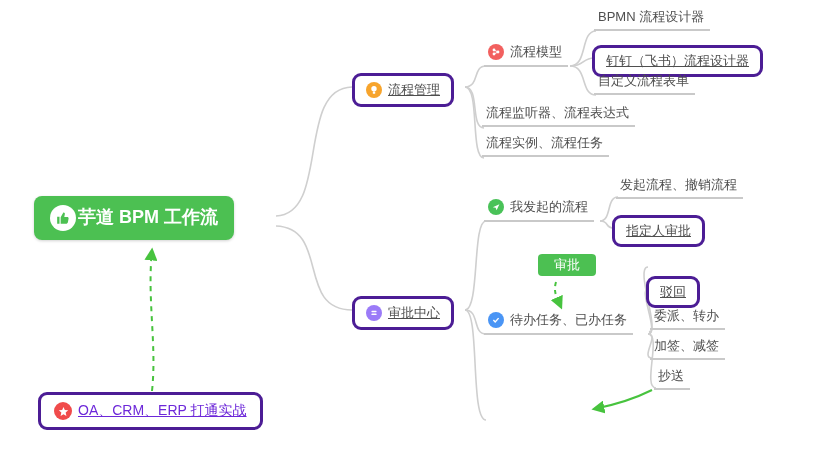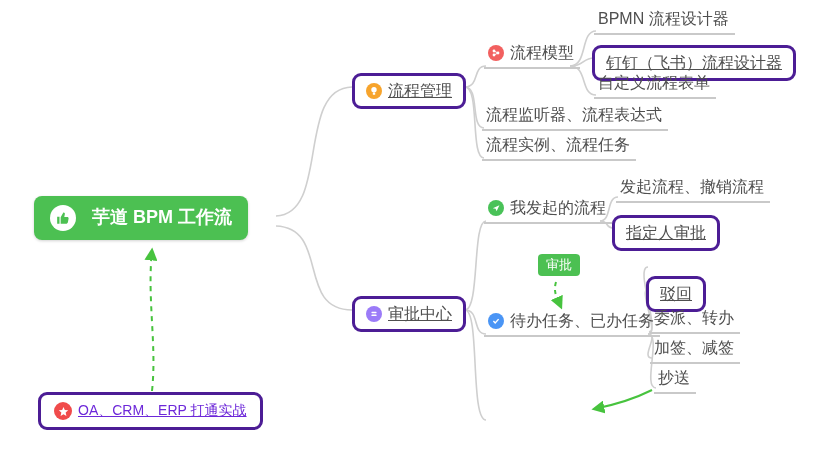--- a/index.html
+++ b/index.html
@@ -3,29 +3,29 @@
 <meta charset="utf-8">
 <style>
   html,body{margin:0;padding:0;background:#fff;}
   .canvas{
     position:relative;width:814px;height:453px;background:#fff;
     font-family:"Liberation Sans",sans-serif;overflow:hidden;
   }
   .connectors{position:absolute;left:0;top:0;z-index:1;}
   .node{
     position:absolute;display:flex;align-items:center;gap:6px;
-    font-size:16px;color:#4f4f4f;white-space:nowrap;z-index:2;line-height:1.1;
+    font-size:13px;color:#4f4f4f;white-space:nowrap;z-index:2;line-height:1.1;
   }
   .boxed{background:#fff;border:3px solid #4c1d95;border-radius:9px;padding:6px 11px;text-decoration:underline;}
   .underlined{border-bottom:2px solid #c9c9c9;padding:2px 6px 5px 4px;}
   .root{
     background:#4cc052;color:#fff;font-weight:bold;font-size:18px;
-    border-radius:8px;padding:9px 16px;gap:16px;box-shadow:0 1px 3px rgba(0,0,0,.18);
+    border-radius:8px;padding:9px 16px;gap:2px;box-shadow:0 1px 3px rgba(0,0,0,.18);
   }
-  .badge{background:#4cc052;color:#fff;border-radius:4px;padding:4px 8px;font-size:13px;}
+  .badge{background:#4cc052;color:#fff;border-radius:4px;padding:4px 16px;font-size:13px;}
   .footer-node{font-size:14px;padding:7px 13px;color:#6d28d9;}
   .icon-circle{
     width:16px;height:16px;border-radius:50%;
     display:flex;align-items:center;justify-content:center;flex:0 0 auto;
   }
   .icon-lg{width:18px;height:18px;}
   .root-icon{width:26px;height:26px;background:#fff;}
   .bg-orange{background:#f7a42c;}
   .bg-red{background:#f2605f;}
   .bg-purple{background:#9b7bf8;}

